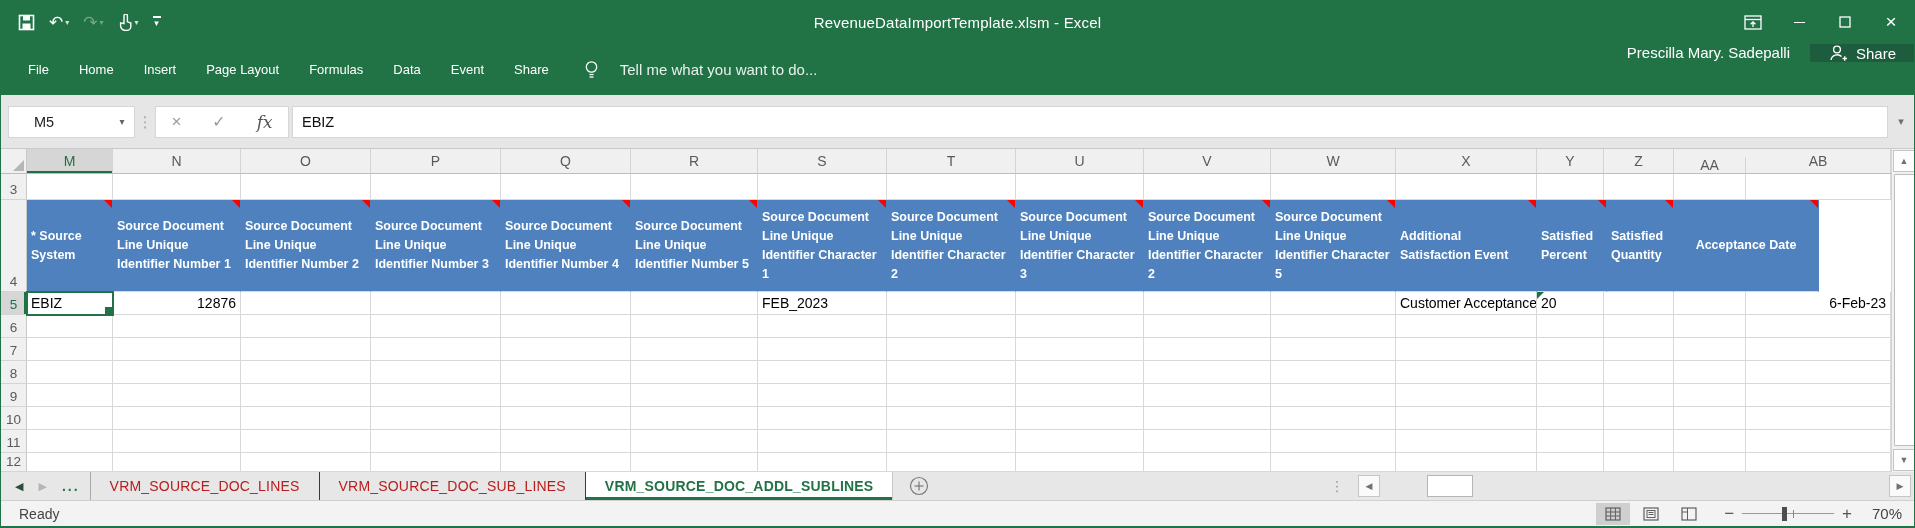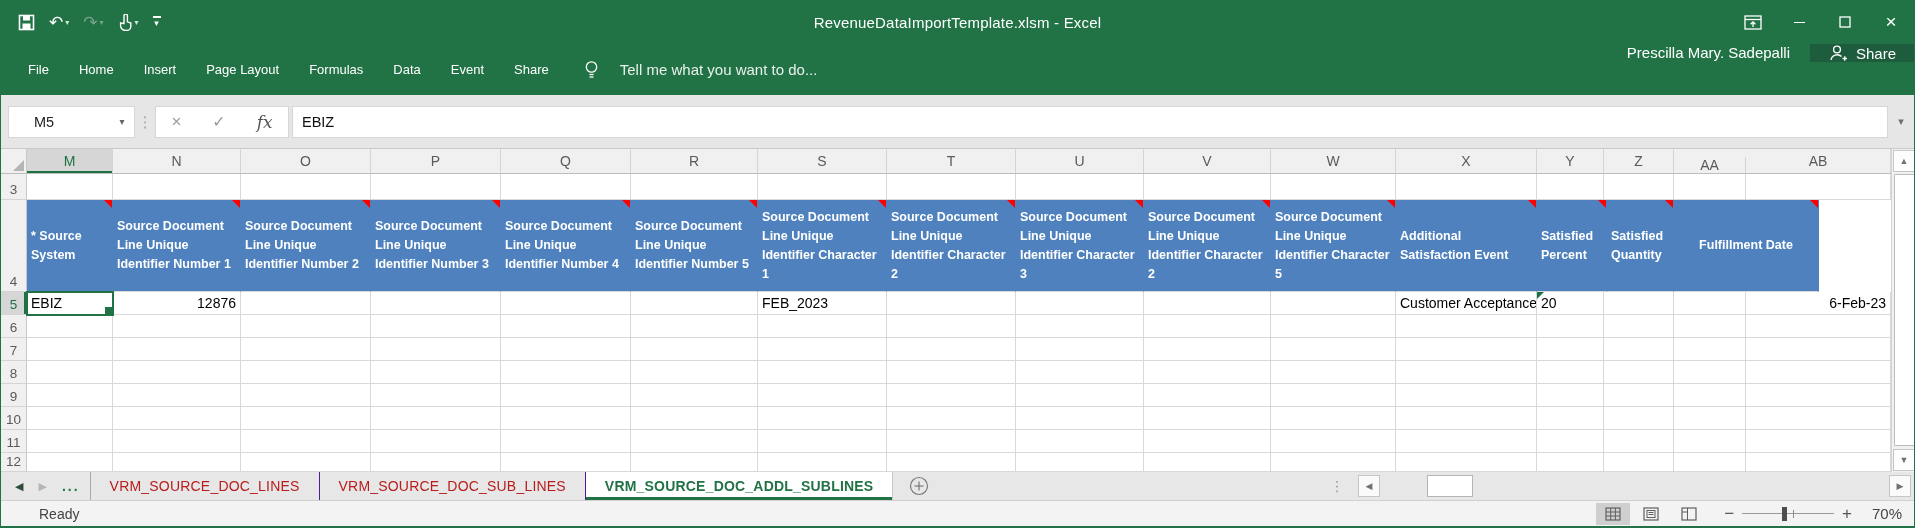--- a/index.html
+++ b/index.html
@@ -86,21 +86,21 @@
   .add-sheet { display:flex; align-items:center; padding:0 16px; background:none; border:none; }
   .sheetbar-right { margin-left:auto; display:flex; align-items:center; padding-right:3px; }
   .hdots { color:#9a9a9a; font-size:14px; margin-right:14px; }
   .h-btn { width:22px; height:22px; background:#fafafa; border:1px solid #c6c6c6; color:#707070; font-size:9px;
            display:flex; align-items:center; justify-content:center; flex:none; }
   .h-track { width:505px; height:22px; position:relative; margin:0 2px; }
   .h-thumb { position:absolute; left:45px; top:0; width:46px; height:22px; background:#fff; border:1px solid #b5b5b5; }
 
   
   .statusbar { height:26px; background:#f3f3f3; border-top:1px solid #d0d0d0; display:flex; align-items:center; color:#444; font-size:14px; flex:none; }
-  .status-text { padding-left:18px;margin-left:20px; }
+  .status-text { padding-left:18px; }
   .status-right { margin-left:auto; display:flex; align-items:center; gap:4px; padding-right:12px; }
   .view-btn { width:34px; height:22px; display:flex; align-items:center; justify-content:center; background:none; border:none; }
   .view-btn.active { background:#cfcfcf; }
   .zoomctl { display:flex; align-items:center; gap:8px; margin-left:14px; }
   .zbtn { background:none; border:none; color:#555; font-size:17px; line-height:1; }
   .zoom-track { width:92px; height:14px; position:relative; }
   .zoom-track::before { content:""; position:absolute; left:0; right:0; top:6px; border-top:1px solid #9a9a9a; }
   .ztick { position:absolute; left:55%; top:3px; height:8px; border-left:1px solid #8a8a8a; }
   .zthumb { position:absolute; left:43%; top:0; width:5px; height:14px; background:#4d4d4d; }
   .zoom-pct { width:42px; text-align:right; font-size:15px; color:#444; }
@@ -301,21 +301,21 @@
             </div>
             <div class="cell hdr-cell" style="width: 70px;">
               <span class="hdr-text">Satisfied Percent</span>
               <i class="red-tri"></i>
             </div>
             <div class="cell hdr-cell" style="width: 67px;">
               <span class="hdr-text">Satisfied Quantity</span>
               <i class="red-tri"></i>
             </div>
             <div class="cell hdr-cell center" style="width: 145px;">
-              <span class="hdr-text">Fulfillment Date</span>
+              <span class="hdr-text">Acceptance Date</span>
               <i class="red-tri"></i>
             </div>
           </div>
           <div class="g-row" style="height: 23px;">
             <div class="row-hdr sel">5</div>
             <div class="cell active-cell" style="width: 86px;">EBIZ</div>
             <div class="cell right" style="width: 128px;">12876</div>
             <div class="cell" style="width: 130px;"></div>
             <div class="cell" style="width: 130px;"></div>
             <div class="cell" style="width: 130px;"></div>

